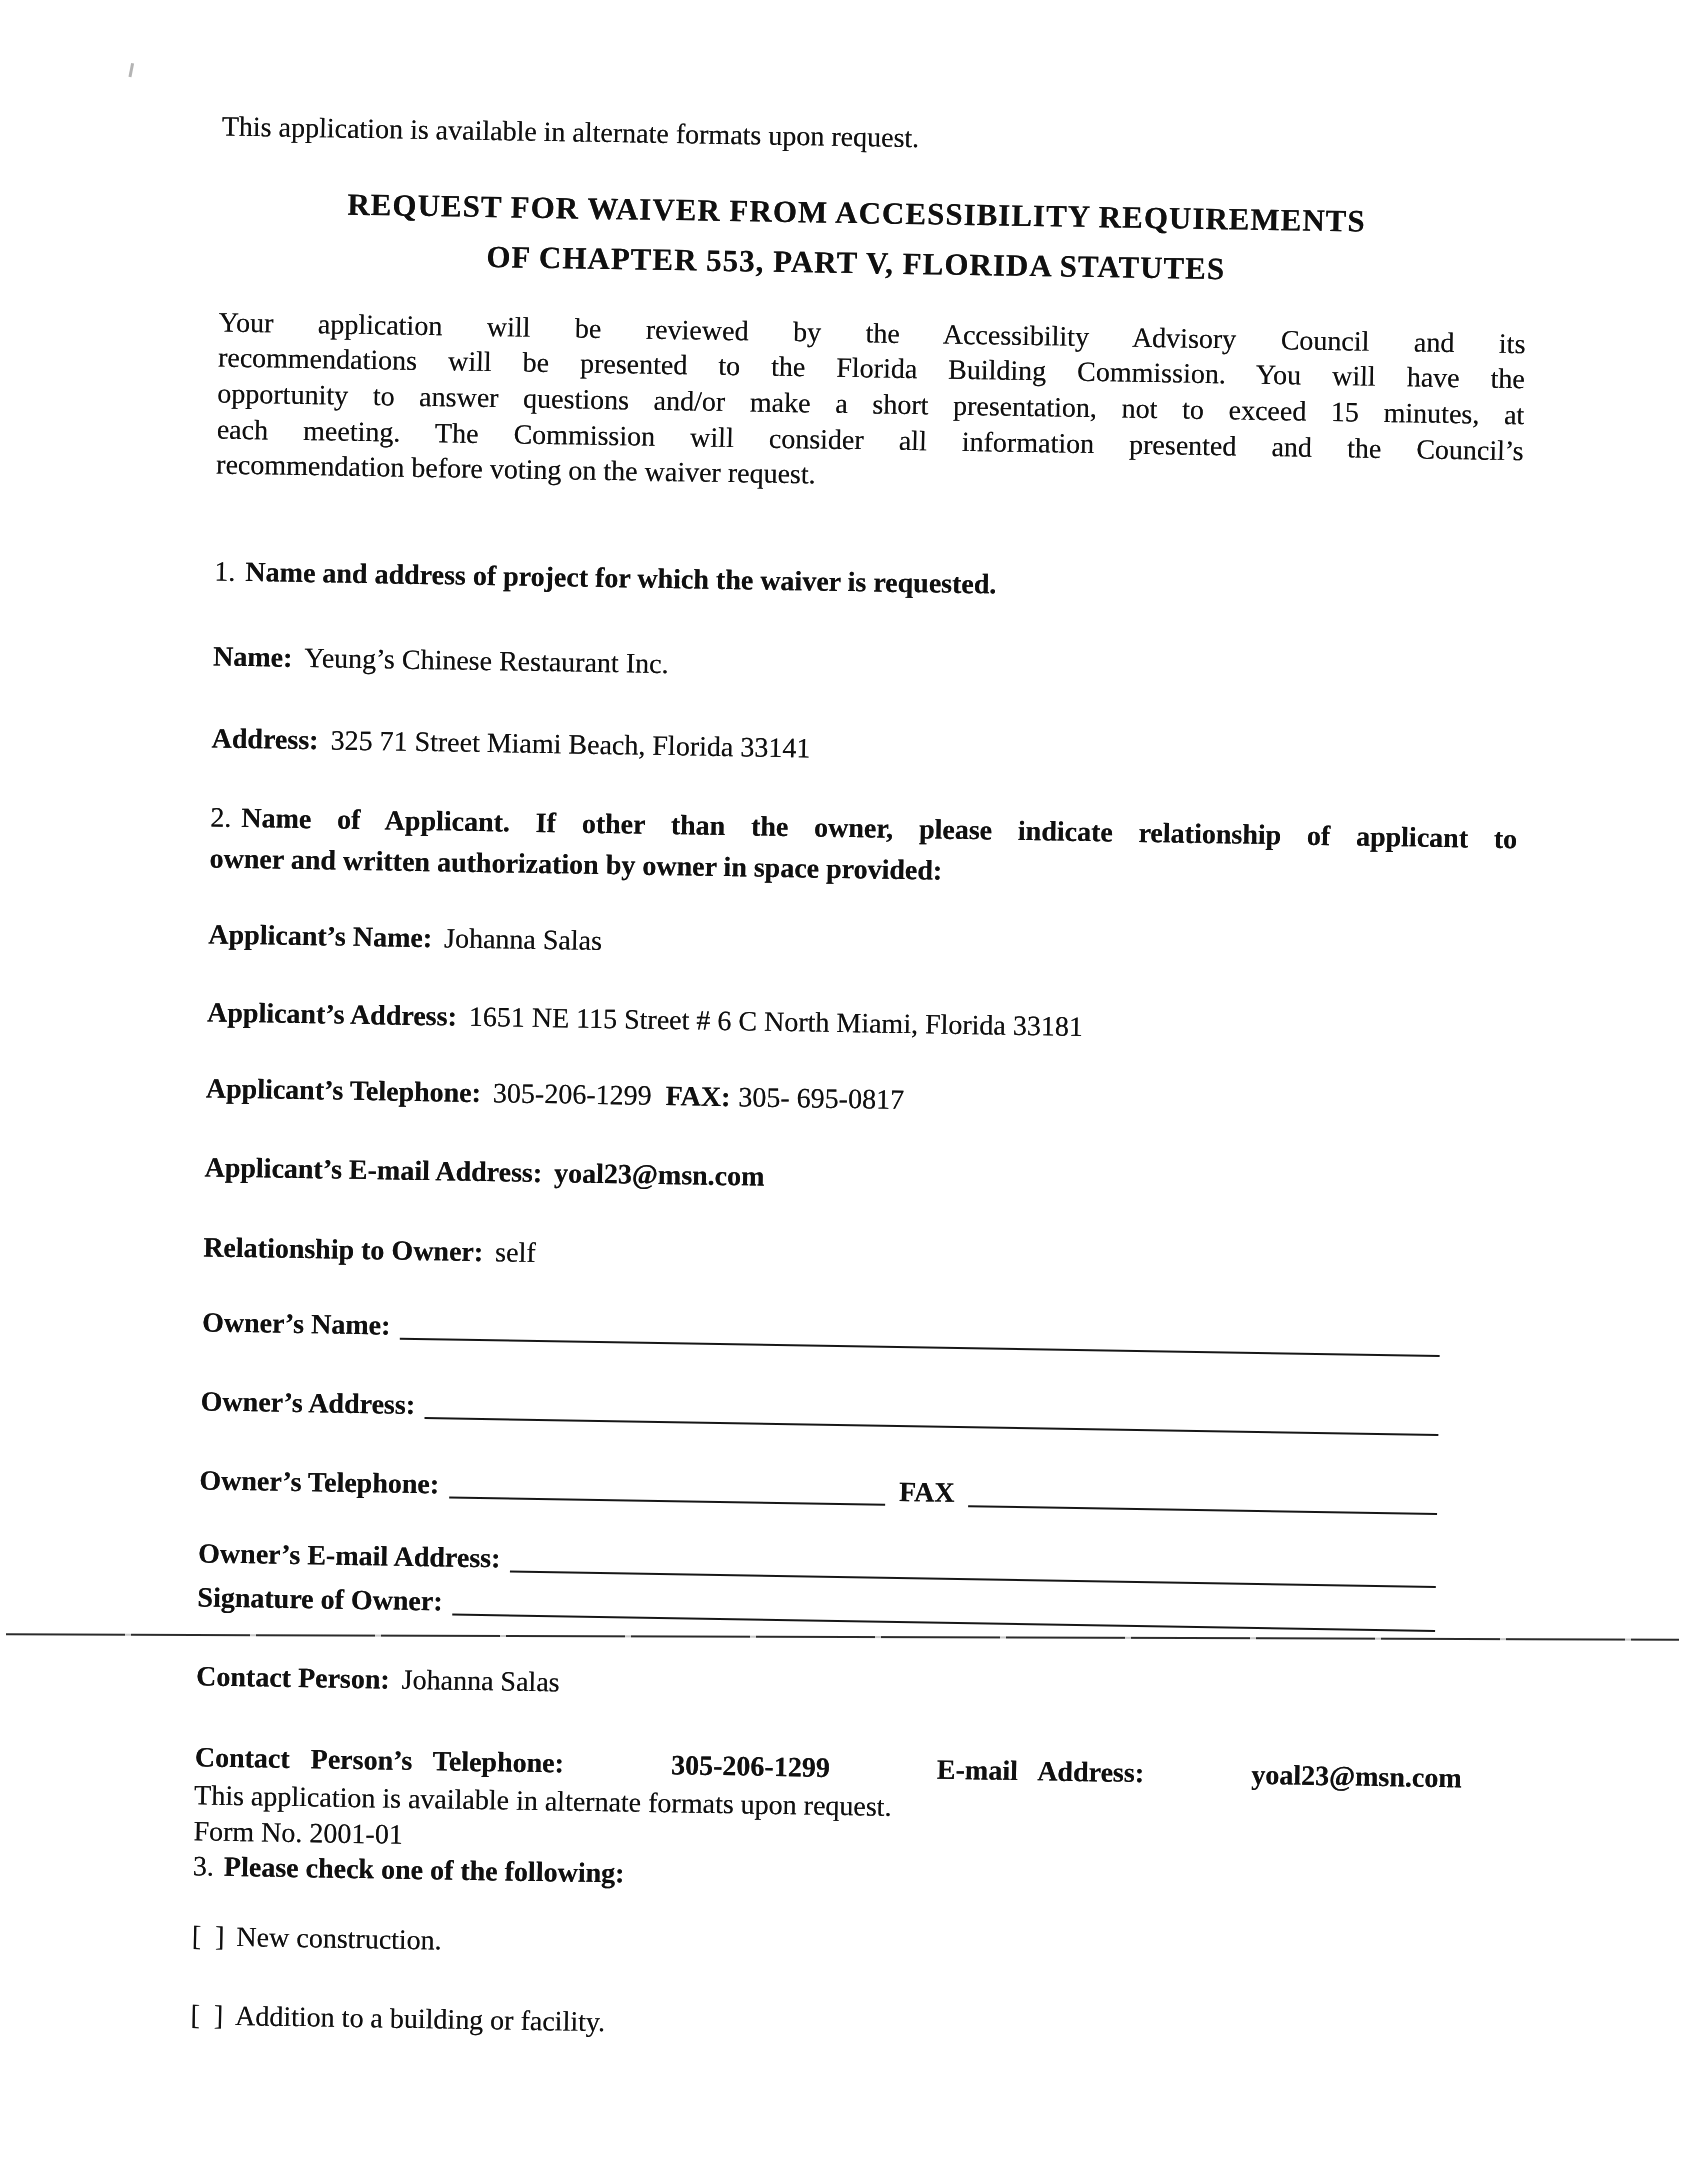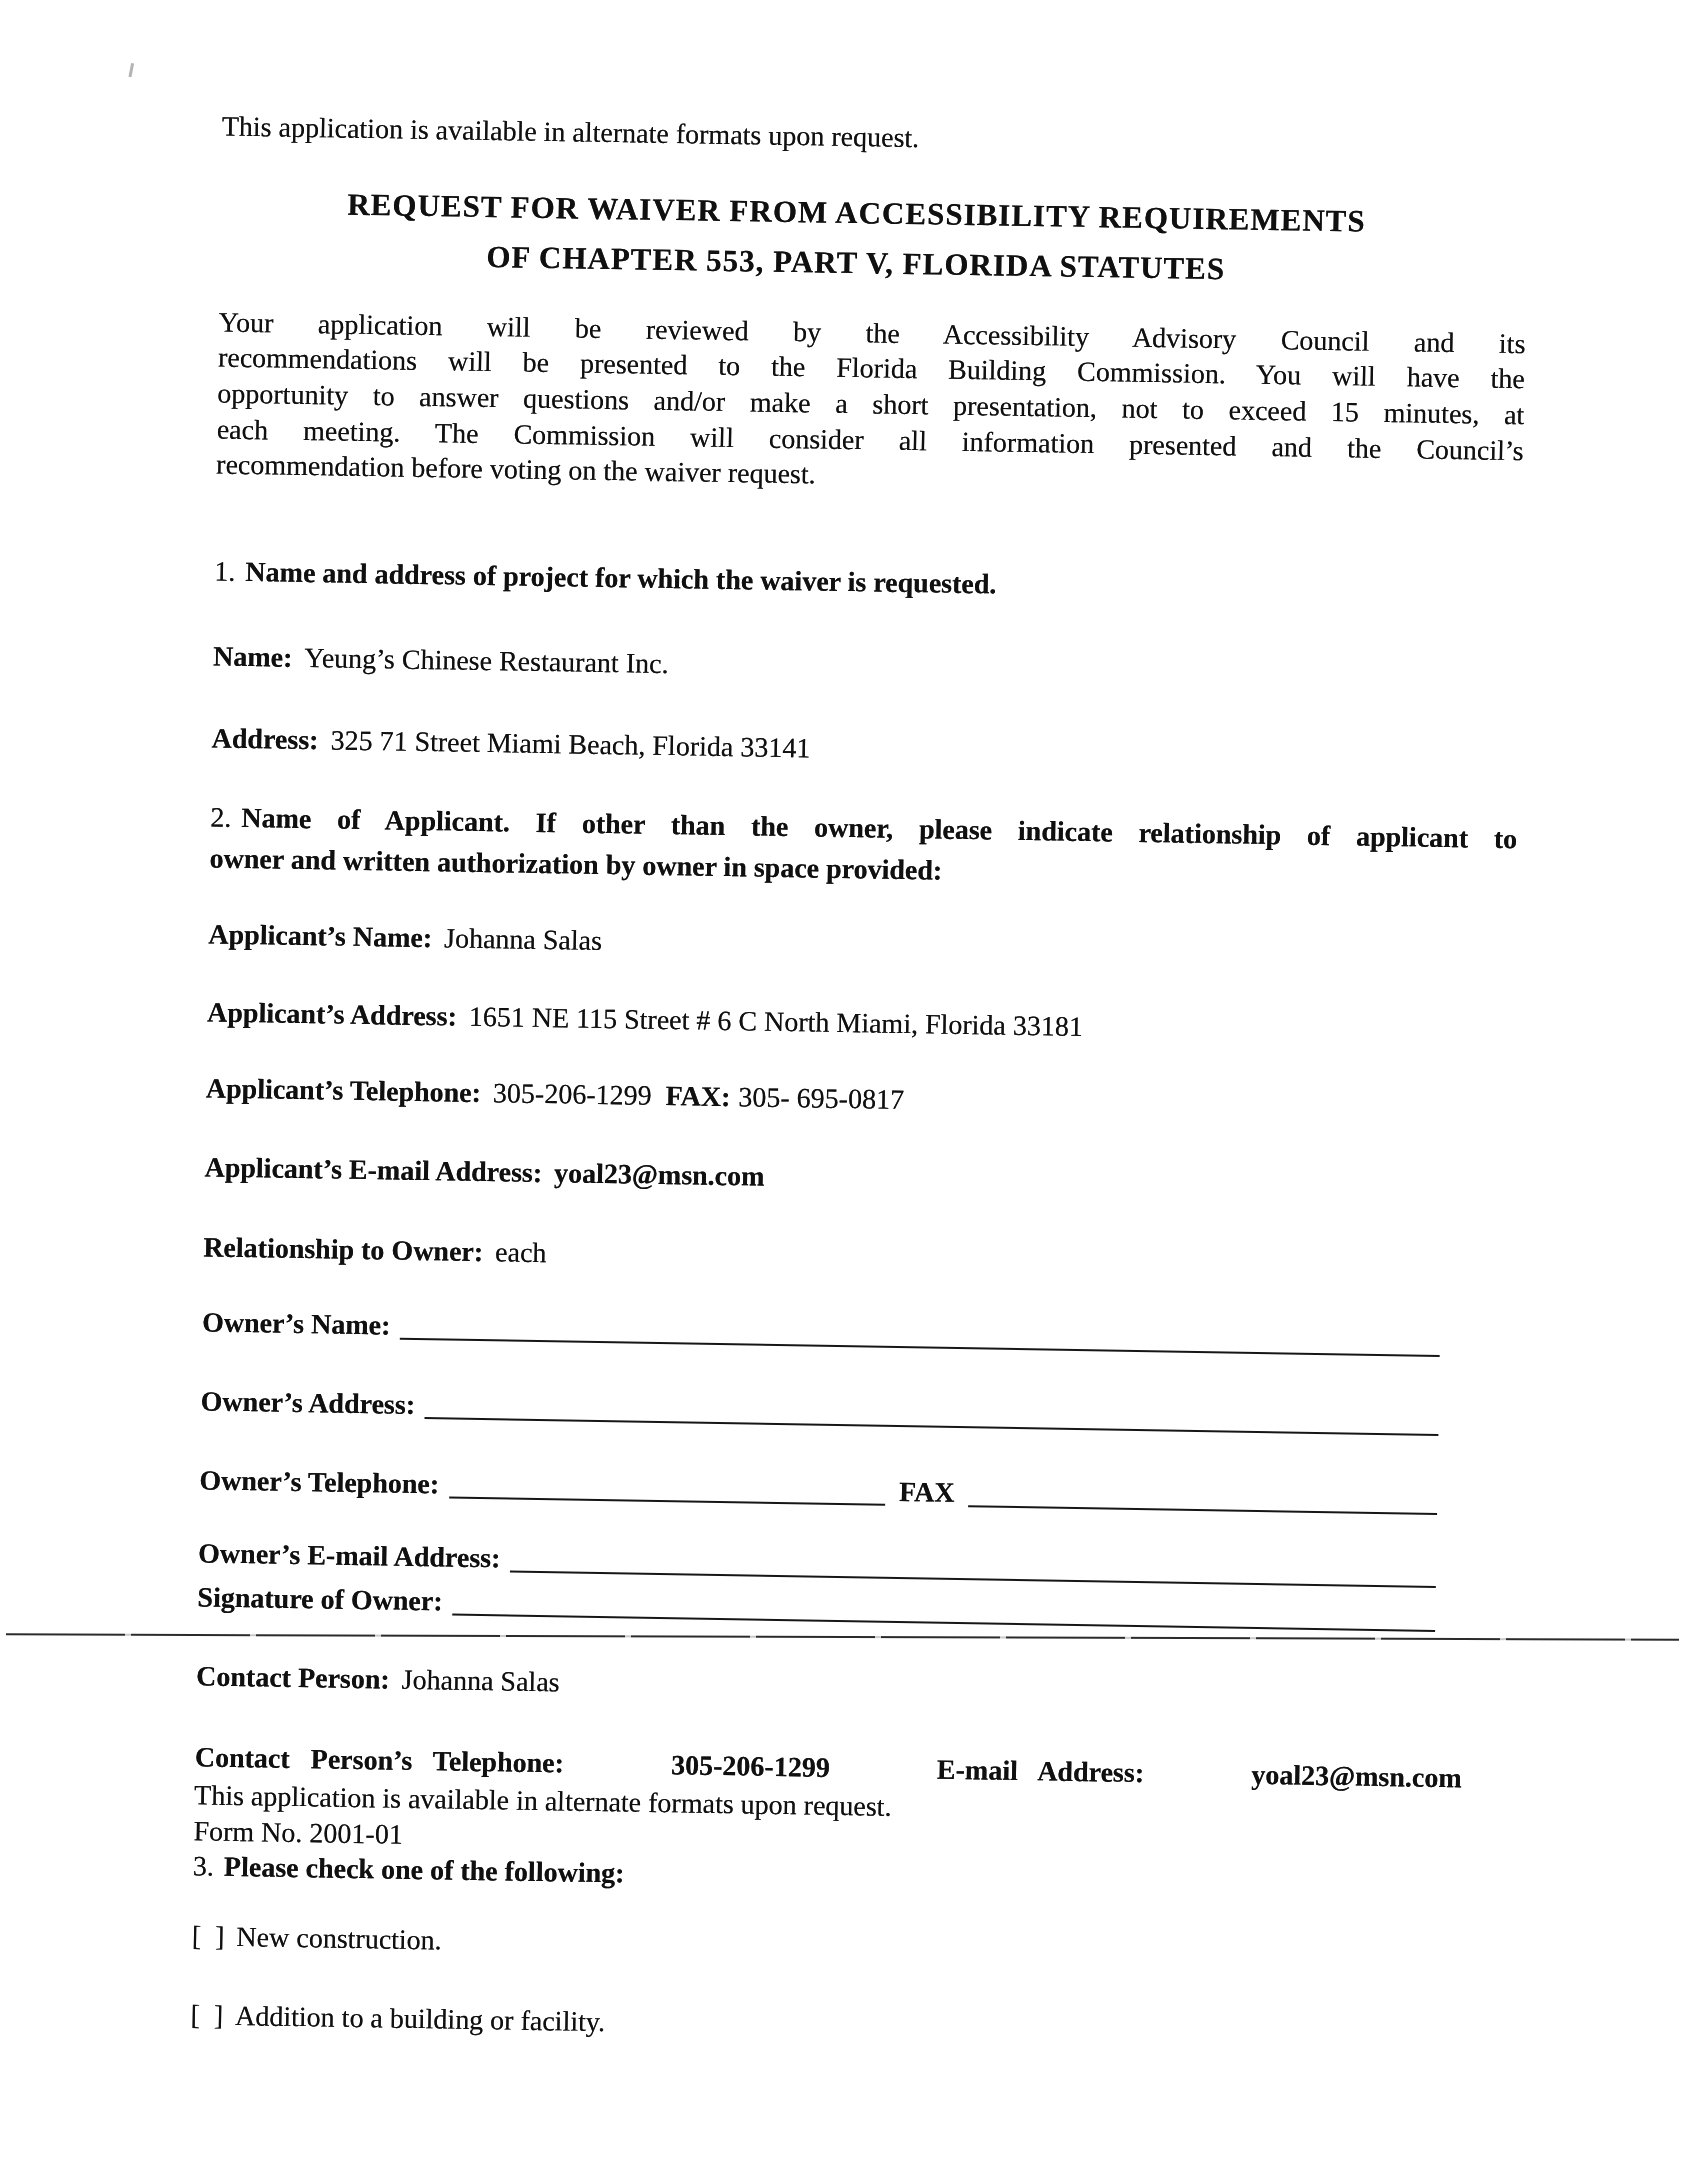--- a/index.html
+++ b/index.html
@@ -73,21 +73,21 @@
 
   <div class="l" style="left:206px;top:1081px">
     <span class="b">Applicant’s Telephone:</span><span class="val">305-206-1299</span><span class="b faxgap">FAX:</span><span class="val" style="margin-left:4px">305- 695-0817</span>
   </div>
 
   <div class="l" style="left:206px;top:1160px">
     <span class="b">Applicant’s E-mail Address:</span><span class="b val">yoal23@msn.com</span>
   </div>
 
   <div class="l" style="left:206px;top:1240px">
-    <span class="b">Relationship to Owner:</span><span class="val">each</span>
+    <span class="b">Relationship to Owner:</span><span class="val">self</span>
   </div>
 
   <div class="l row" style="left:206px;top:1315px;width:1238px">
     <span class="b">Owner’s Name:</span>
       <span class="fill"></span>
   </div>
 
   <div class="l row" style="left:206px;top:1394px;width:1238px">
     <span class="b">Owner’s Address:</span>
       <span class="fill"></span>

